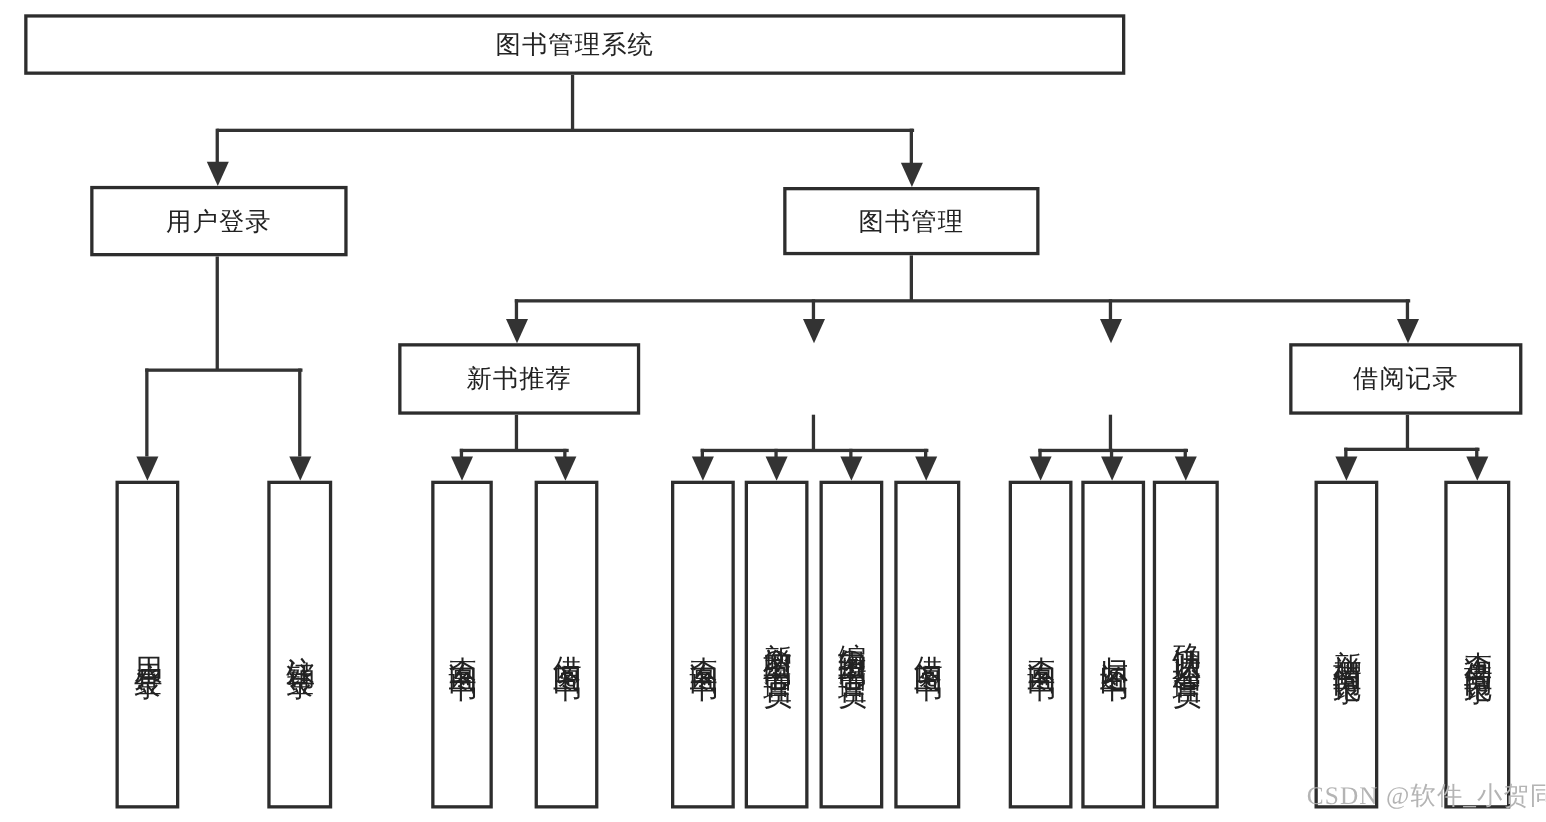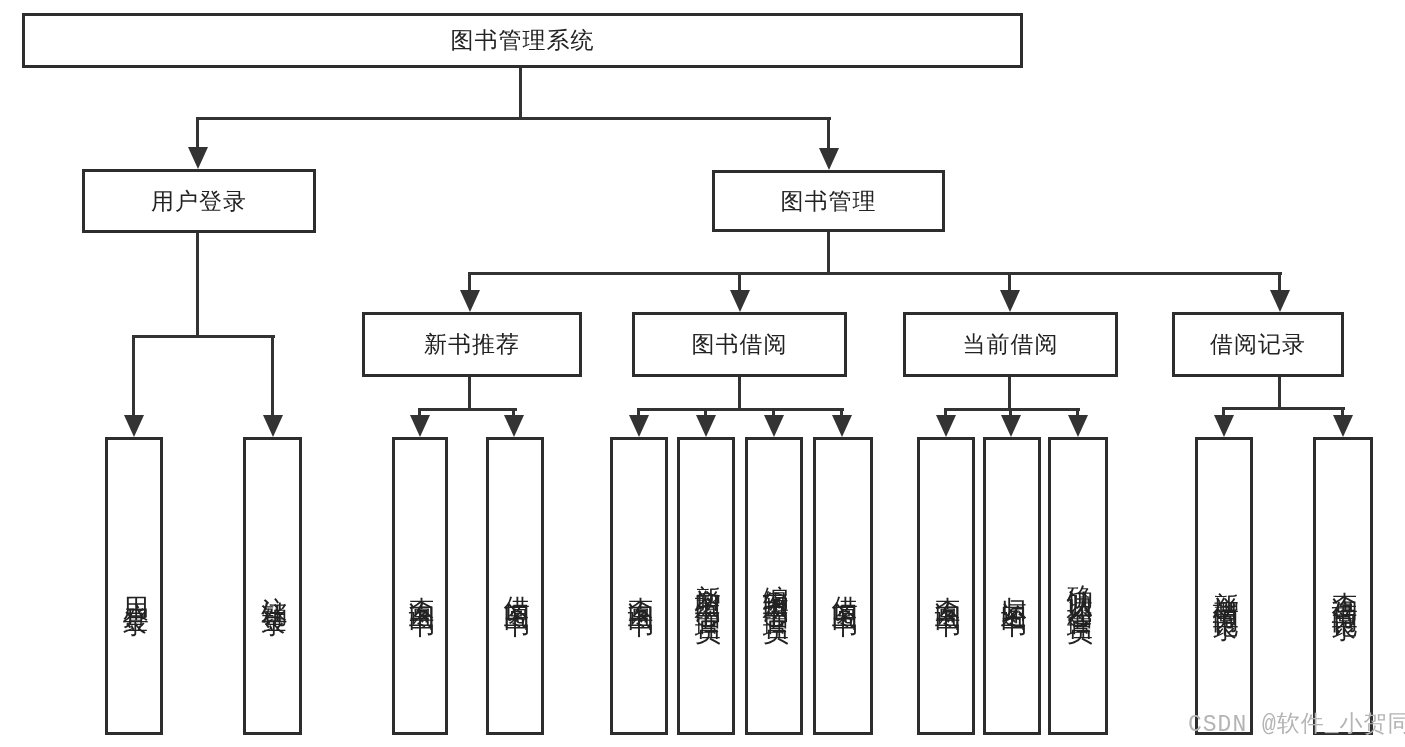--- a/index.html
+++ b/index.html
@@ -1,19 +1,19 @@
 <!DOCTYPE html>
 <html><head>
 <meta charset="utf-8">
 <style>
   html,body { margin:0; padding:0; background:#ffffff; }
   #canvas {
     position:relative; width:1405px; height:747px;
     background:#ffffff; overflow:hidden;
-    font-family:Liberation Mono, monospace;
+    font-family:Liberation Serif, serif;
     color:#222222;
   }
   .box {
     position:absolute; box-sizing:border-box;
     border:3px solid #2d2d2d; background:#ffffff;
     display:flex; align-items:center; justify-content:center;
     text-align:center;
   }
   .hbox { font-size:23px; letter-spacing:1px; }
   .vbox {
@@ -64,23 +64,21 @@
   <div class="vline" style="left:468px; top:272px; height:20px;"></div>
   <div class="arrow" style="left:460px; top:290px;"></div>
   <div class="vline" style="left:738px; top:272px; height:20px;"></div>
   <div class="arrow" style="left:730px; top:290px;"></div>
   <div class="vline" style="left:1008px; top:272px; height:20px;"></div>
   <div class="arrow" style="left:1000px; top:290px;"></div>
   <div class="vline" style="left:1278px; top:272px; height:20px;"></div>
   <div class="arrow" style="left:1270px; top:290px;"></div>
 
   <div class="box hbox" style="left:362px; top:312px; width:220px; height:65px;">新书推荐</div>
-  <div class="box hbox" style="left:632px; top:312px; width:215px; height:65px;">图书借阅</div>
-  <div class="box hbox" style="left:903px; top:312px; width:215px; height:65px;">当前借阅</div>
-  <div class="box hbox" style="left:1172px; top:312px; width:172px; height:65px;">借阅记录</div>
+  <div class="box hbox" style="left:1172px; top:312px; width:212px; height:65px;">借阅记录</div>
 
   <div class="vline" style="left:468px; top:377px; height:33px;"></div>
   <div class="hline" style="left:418px; top:408px; width:99px;"></div>
   <div class="vline" style="left:418px; top:408px; height:10px;"></div>
   <div class="arrow" style="left:410px; top:415px;"></div>
   <div class="vline" style="left:512px; top:408px; height:10px;"></div>
   <div class="arrow" style="left:504px; top:415px;"></div>
 
   <div class="vline" style="left:738px; top:377px; height:33px;"></div>
   <div class="hline" style="left:637px; top:408px; width:207px;"></div>

